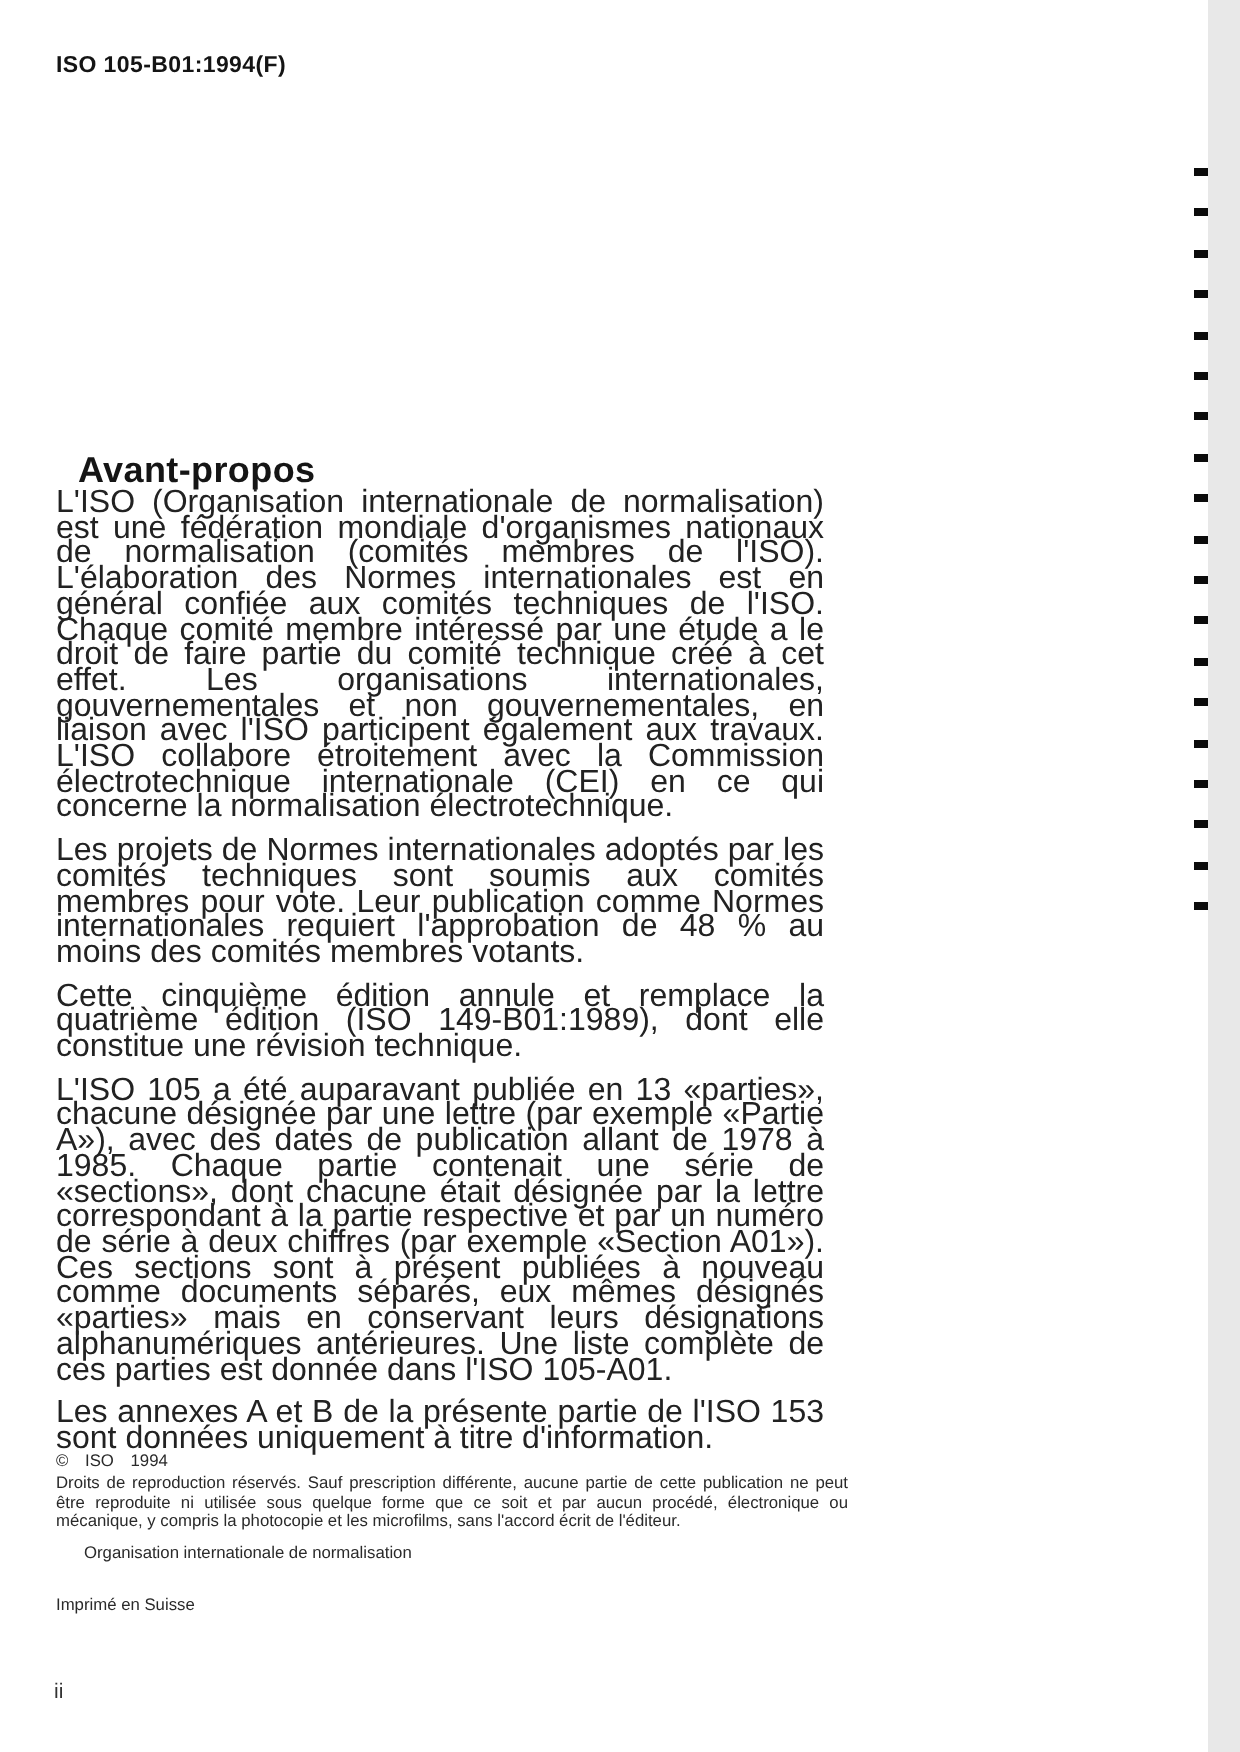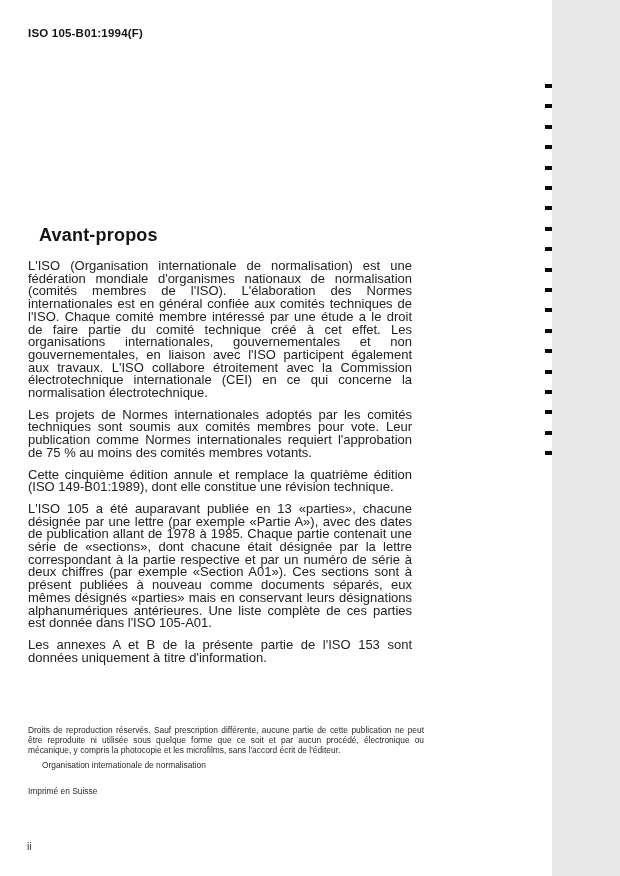--- a/index.html
+++ b/index.html
@@ -1,18 +1,18 @@
 <!DOCTYPE html>
 <html><head>
 <meta charset="utf-8">
 <style>
   html, body { margin: 0; padding: 0; background: #e8e8e8; }
   .page {
     position: relative;
-    width: 552px;
+    width: 604px;
     height: 876px;
     background: #ffffff;
     font-family: "Liberation Sans", sans-serif;
     color: #1d1d1d;
     overflow: hidden;
   }
   .header-ref {
     position: absolute;
     left: 28px;
     top: 27px;
@@ -27,23 +27,23 @@
     top: 213px;
     margin: 12px;
     font-size: 18px;
     font-weight: bold;
     letter-spacing: 0.2px;
     color: #151515;
   }
   .body-col {
     position: absolute;
     left: 28px;
-    top: 260px;
+    top: 246px;
     width: 384px;
-    font-size: 13px;
+    font-size: 16px;
     line-height: 12.7px;
     text-align: justify;
     color: #222222;
   }
   .body-col p { margin: 0 0 9px 0; }
   .italic { font-style: italic; }
   .imprint {
     position: absolute;
     left: 28px;
     top: 726px;
@@ -80,27 +80,28 @@
 <body>
 
 <div class="page">
 
   <div class="header-ref">ISO 105-B01:1994(F)</div>
 
   <h1 class="title">Avant-propos</h1>
 
   <div class="body-col">
     <p>L'ISO (Organisation internationale de normalisation) est une fédération mondiale d'organismes nationaux de normalisation (comités membres de l'ISO). L'élaboration des Normes internationales est en général confiée aux comités techniques de l'ISO. Chaque comité membre intéressé par une étude a le droit de faire partie du comité technique créé à cet effet. Les organisations internationales, gouvernementales et non gouvernementales, en liaison avec l'ISO participent également aux travaux. L'ISO collabore étroitement avec la Commission électrotechnique internationale (CEI) en ce qui concerne la normalisation électrotechnique.</p>
-    <p>Les projets de Normes internationales adoptés par les comités techniques sont soumis aux comités membres pour vote. Leur publication comme Normes internationales requiert l'approbation de 75 % au moins des comités membres votants.</p>
+    <p>Les projets de Normes internationales adoptés par les comités techniques sont soumis aux comités membres pour vote. Leur publication comme Normes internationales requiert l'approbation de 48 % au moins des comités membres votants.</p>
     <p>Cette cinquième édition annule et remplace la quatrième édition (ISO 149-B01:1989), dont elle constitue une révision technique.</p>
     <p>L'ISO 105 a été auparavant publiée en 13 «parties», chacune désignée par une lettre (par exemple «Partie A»), avec des dates de publication allant de 1978 à 1985. Chaque partie contenait une série de «sections», dont chacune était désignée par la lettre correspondant à la partie respective et par un numéro de série à deux chiffres (par exemple «Section A01»). Ces sections sont à présent publiées à nouveau comme documents séparés, eux mêmes désignés «parties» mais en conservant leurs désignations alphanumériques antérieures. Une liste complète de ces parties est donnée dans l'ISO 105-A01.</p>
     <p>Les annexes A et B de la présente partie de l'ISO 153 sont données uniquement à titre d'information.</p>
   </div>
 
   <div class="imprint">
+    <div class="copyright-line">© ISO 1994</div>
     <p class="rights-notice">Droits de reproduction réservés. Sauf prescription différente, aucune partie de cette publication ne peut être reproduite ni utilisée sous quelque forme que ce soit et par aucun procédé, électronique ou mécanique, y compris la photocopie et les microfilms, sans l'accord écrit de l'éditeur.</p>
     <div class="publisher-block">
       <div>Organisation internationale de normalisation</div>
     </div>
     <div class="printed-line">Imprimé en Suisse</div>
   </div>
 
   <div class="page-number">ii</div>
 
   <div class="edge-marks">

